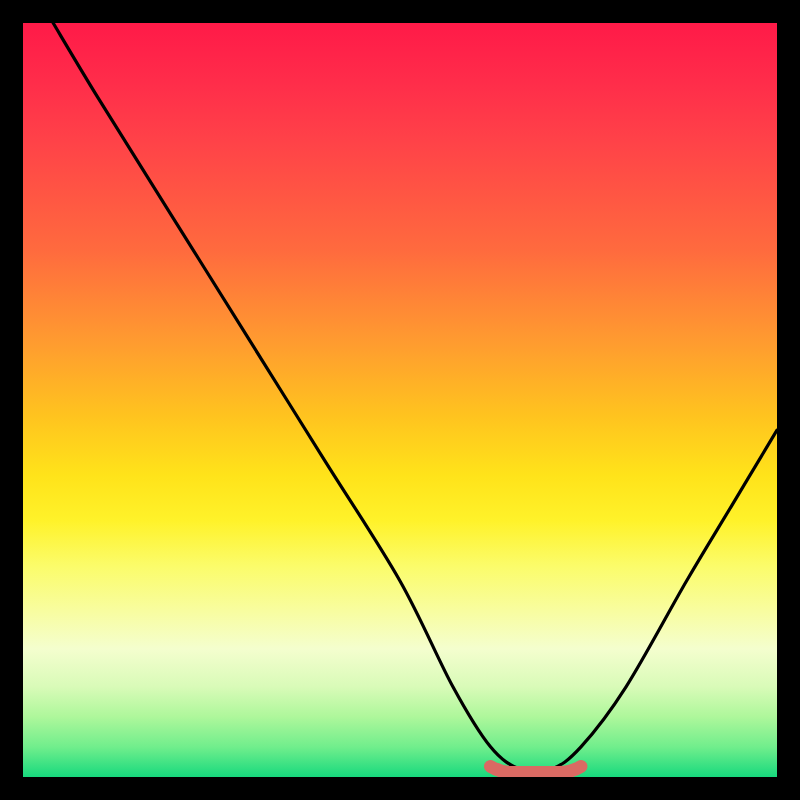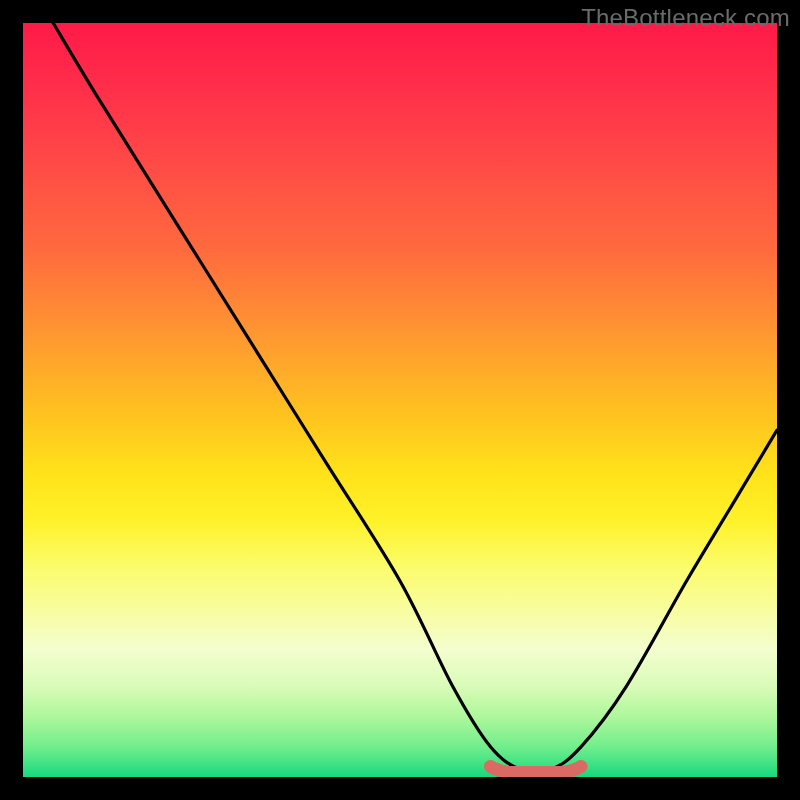--- a/index.html
+++ b/index.html
@@ -59,21 +59,20 @@
     width: 754px;
     height: 754px;
     z-index: 3;
   }
 </style>
 </head>
 <body>
 
 <div class="frame">
 
-  <div class="watermark">TheBottleneck.com</div>
 
   <div class="plot-area">
     <svg class="curve" viewBox="0 0 754 754" preserveAspectRatio="none">
       <path id="curve-path" d="M 30.16 0 C 37.7 12.566666666666663, 55.29333333333334 42.72666666666665, 75.4 75.39999999999998 C 95.50666666666667 108.0733333333333, 125.66666666666669 155.82666666666663, 150.8 196.03999999999996 C 175.93333333333334 236.2533333333333, 201.06666666666666 276.4666666666667, 226.2 316.68 C 251.33333333333331 356.8933333333333, 276.4666666666667 397.1066666666667, 301.6 437.32 C 326.73333333333335 477.5333333333333, 355.63666666666666 520.26, 377 557.96 C 398.36333333333334 595.6600000000001, 414.7 635.8733333333333, 429.78 663.52 C 444.85999999999996 691.1666666666666, 456.17 710.0166666666667, 467.48 723.84 C 478.79 737.6633333333334, 487.5866666666667 742.69, 497.64000000000004 746.46 C 507.6933333333334 750.23, 517.7466666666667 750.23, 527.8 746.46 C 537.8533333333332 742.69, 545.3933333333333 737.6633333333334, 557.96 723.84 C 570.5266666666668 710.0166666666667, 585.6066666666667 691.1666666666666, 603.2 663.52 C 620.7933333333334 635.8733333333333, 645.9266666666666 588.12, 663.52 557.96 C 681.1133333333333 527.8000000000001, 693.68 507.6933333333333, 708.76 482.56 C 723.84 457.4266666666667, 746.46 419.72666666666663, 754 407.15999999999997" fill="none" stroke="#000" stroke-width="3.2" stroke-linecap="round"></path>
       <path id="marker-path" d="M 467.48 743.46 Q 477.48 749.46 489.48 749.46 L 535.96 749.46 Q 547.96 749.46 557.96 743.46" fill="none" stroke="#da6a63" stroke-width="13" stroke-linecap="round"></path>
     </svg>
   </div>
 
 </div>
 

